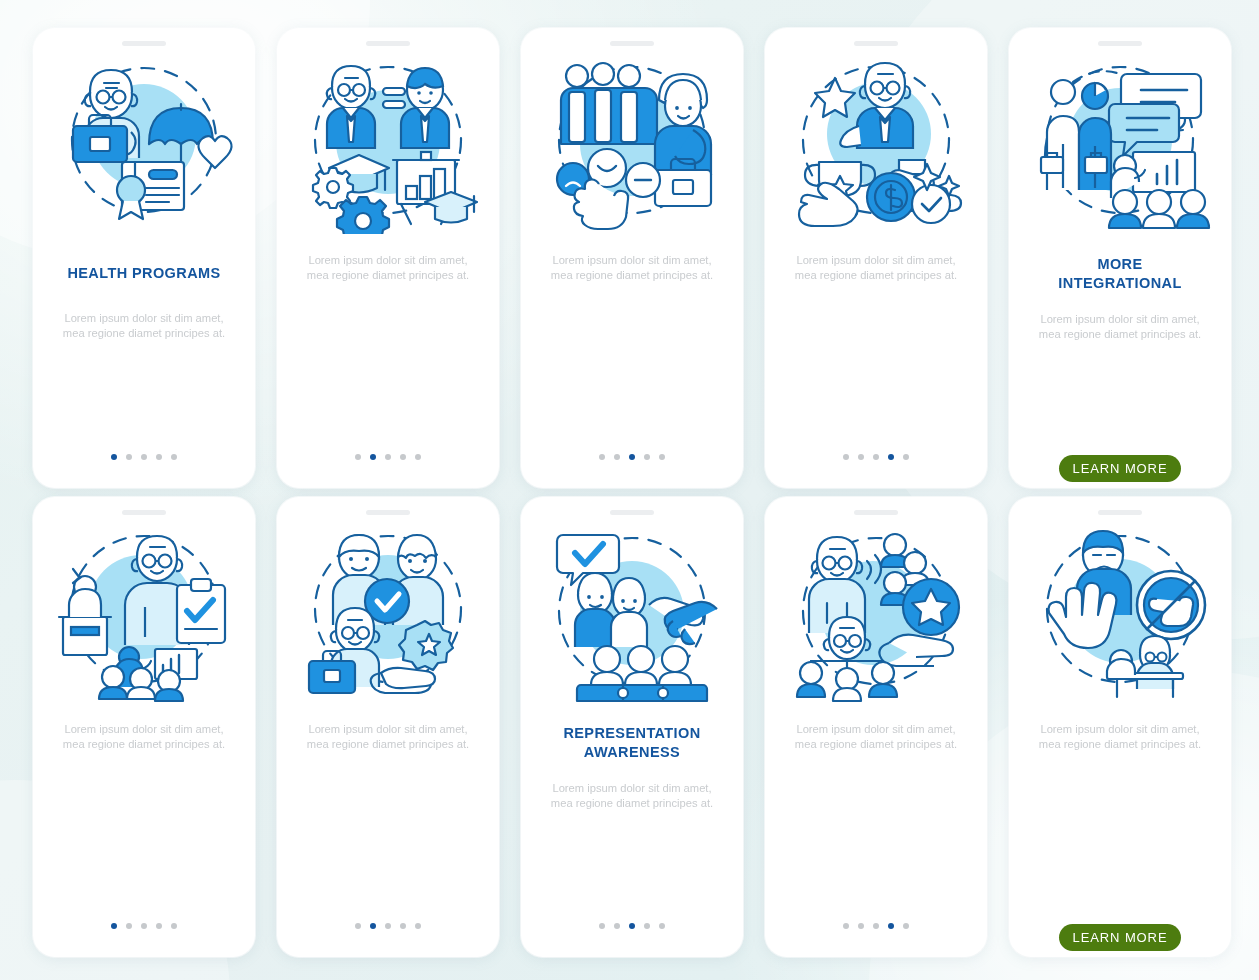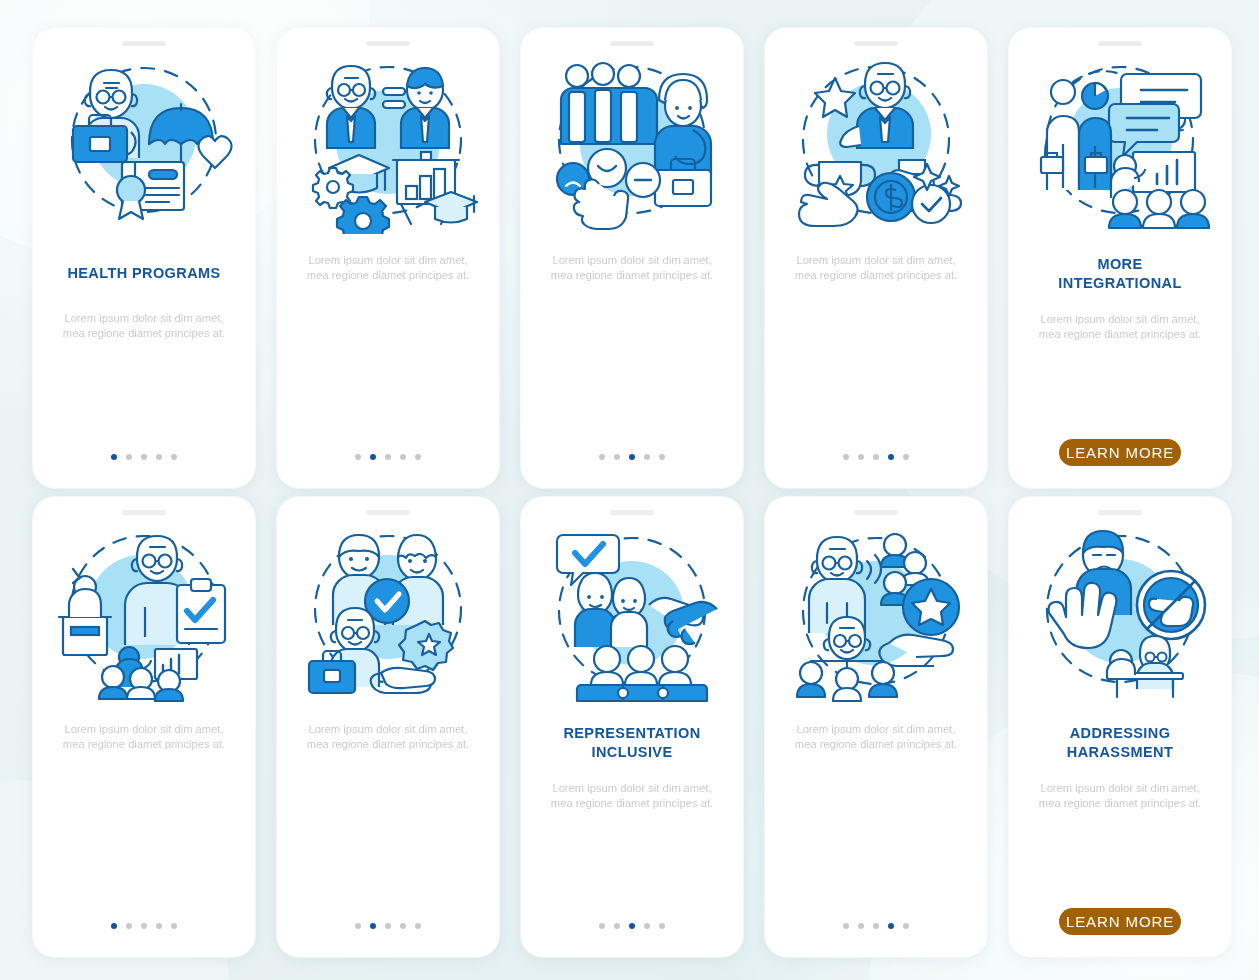--- a/index.html
+++ b/index.html
@@ -115,25 +115,25 @@
   }
   .dot.active { background: #14559e; }
 
   .learn-more {
     display: flex;
     align-items: center;
     justify-content: center;
     width: 122px;
     height: 27px;
     border-radius: 14px;
-    background: #a16207;
+    background: #4d7c0f;
     color: #ffffff;
-    font-size: 15px;
+    font-size: 13px;
     letter-spacing: 0.9px;
-    margin-bottom: 22px;
+    margin-bottom: 6px;
     border: none;
     cursor: pointer;
     flex: none;
   }
 
   svg { display: block; }
 </style>
 </head>
 <body>
 
@@ -587,21 +587,21 @@
 
   <path d="M44 164 h122 a4 4 0 0 1 4 4 v12 h-130 v-12 a4 4 0 0 1 4 -4 z" fill="#1f92e0" stroke="#16609e" stroke-width="2.2" stroke-linejoin="round"></path>
   <path d="M86 164 v16" stroke="#16609e" stroke-width="2.2"></path>
   <path d="M126 164 v16" stroke="#16609e" stroke-width="2.2"></path>
   <circle cx="86" cy="172" r="5" fill="#ffffff" stroke="#16609e" stroke-width="2.2"></circle>
   <circle cx="126" cy="172" r="5" fill="#ffffff" stroke="#16609e" stroke-width="2.2"></circle>
 </svg>
         </div>
     <div class="title t-two">
       <div>REPRESENTATION</div>
-          <div>INCLUSIVE</div>
+          <div>AWARENESS</div>
     </div>
     <div class="body-text b-two">Lorem ipsum dolor sit dim amet, mea regione diamet principes at.</div>
     <div class="spacer"></div>
     <div class="dots">
           <span class="dot"></span>
           <span class="dot"></span>
           <span class="dot active"></span>
           <span class="dot"></span>
           <span class="dot"></span>
         </div>
@@ -701,22 +701,18 @@
   <path d="M112 168 v-12 a14 14 0 0 1 14 -14 h8 a14 14 0 0 1 14 14 v12" fill="#d8f1fb" stroke="#16609e" stroke-width="2.2"></path>
 
   <rect x="82" y="152" width="76" height="6" rx="2" fill="#ffffff" stroke="#16609e" stroke-width="2.2"></rect>
   <line x1="92" y1="158" x2="92" y2="176" stroke="#16609e" stroke-width="2.2" stroke-linecap="round"></line>
   <line x1="148" y1="158" x2="148" y2="176" stroke="#16609e" stroke-width="2.2" stroke-linecap="round"></line>
 
   <circle cx="96" cy="140" r="11" fill="#ffffff" stroke="#16609e" stroke-width="2.2"></circle>
   <path d="M82 154 v-4 a14 14 0 0 1 14 -12 q14 0 14 12 v4" fill="#ffffff" stroke="#16609e" stroke-width="2.2"></path>
 </svg>
         </div>
-    <div class="title t-two">
-      <div>ADDRESSING</div>
-          <div>HARASSMENT</div>
-    </div>
     <div class="body-text b-two">Lorem ipsum dolor sit dim amet, mea regione diamet principes at.</div>
     <div class="spacer"></div>
     <button class="learn-more">LEARN MORE</button>
   </div>
     </div>
 </div>
 
 </body></html>

